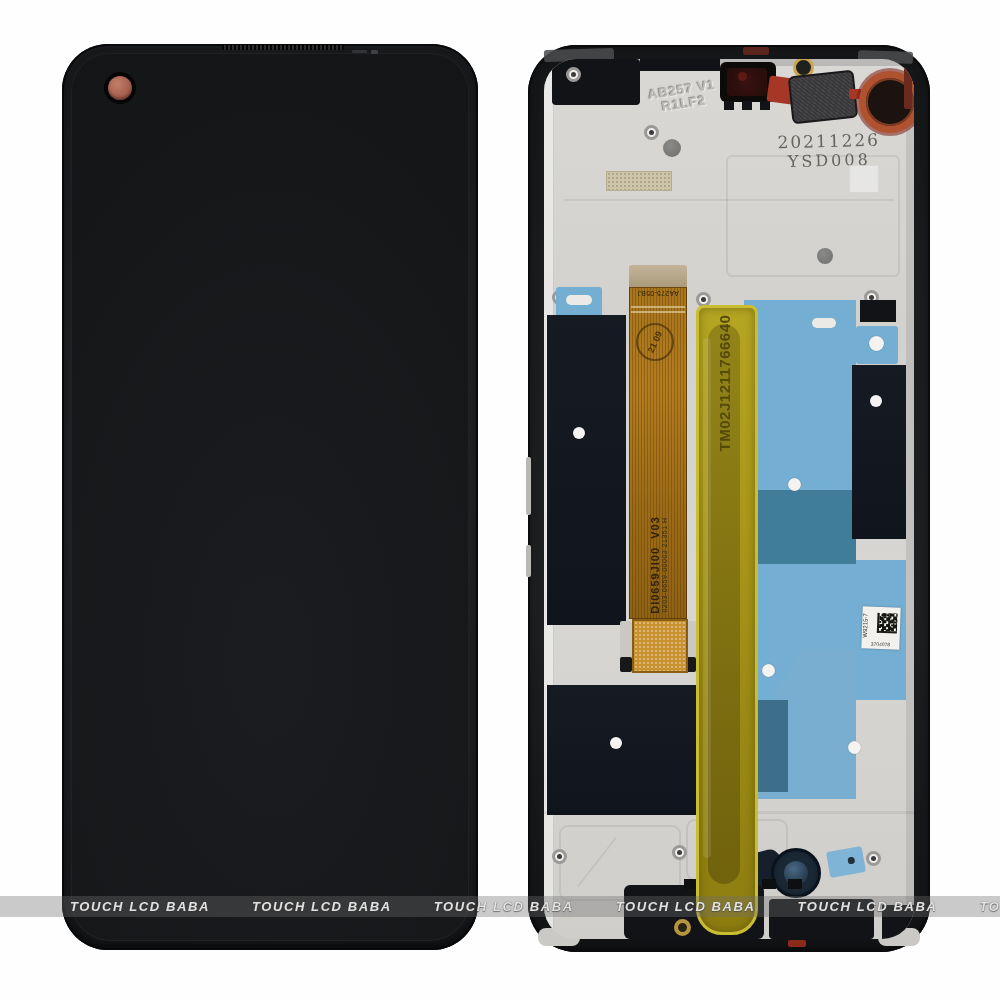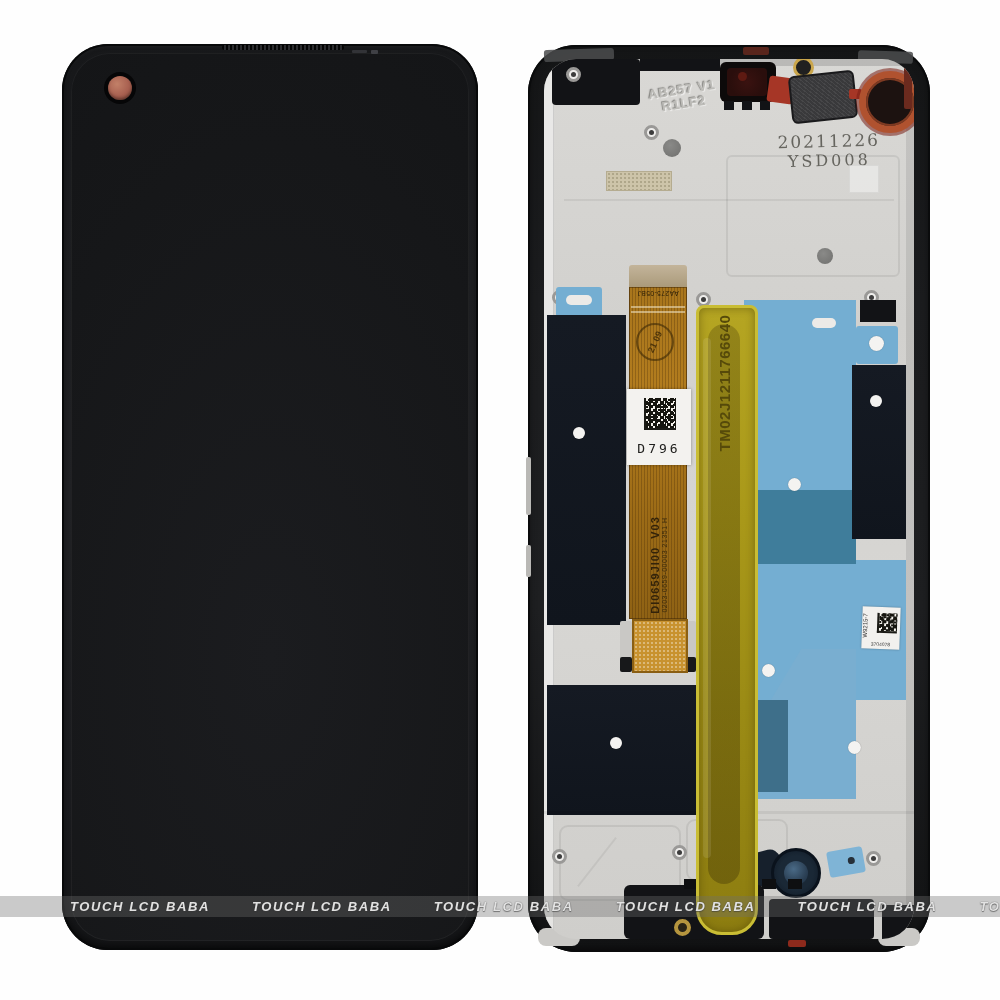--- a/index.html
+++ b/index.html
@@ -267,24 +267,20 @@
         <div class="qc-stamp">
             <span>21 09</span>
           </div>
       </div>
       <div class="abs clamp" style="left:76px;z-index:7;"></div>
       <div class="abs clamp" style="left:140px;z-index:7;"></div>
       <div class="abs clamp-foot" style="left:76px;z-index:7;"></div>
       <div class="abs clamp-foot" style="left:140px;z-index:7;"></div>
       <div class="abs flex-connector" style="z-index:7;"></div>
 
-      <div class="abs part-label" style="z-index:8;">
-        <div class="abs qr" style="left:17px;top:9px;width:30px;height:30px;"></div>
-        <div class="label-code">D796</div>
-      </div>
       <div class="abs flex-vtext" style="z-index:8;">
         <div class="pn">DI0659JI00  V03</div>
         <div class="sn">0203-0659-00003 21351 H</div>
       </div>
 
       <div class="abs side-label">
         <div class="abs qr" style="left:15px;top:6px;width:18px;height:18px;"></div>
         <div class="vcode">W9215-7</div>
         <div class="num">3704078</div>
       </div>

